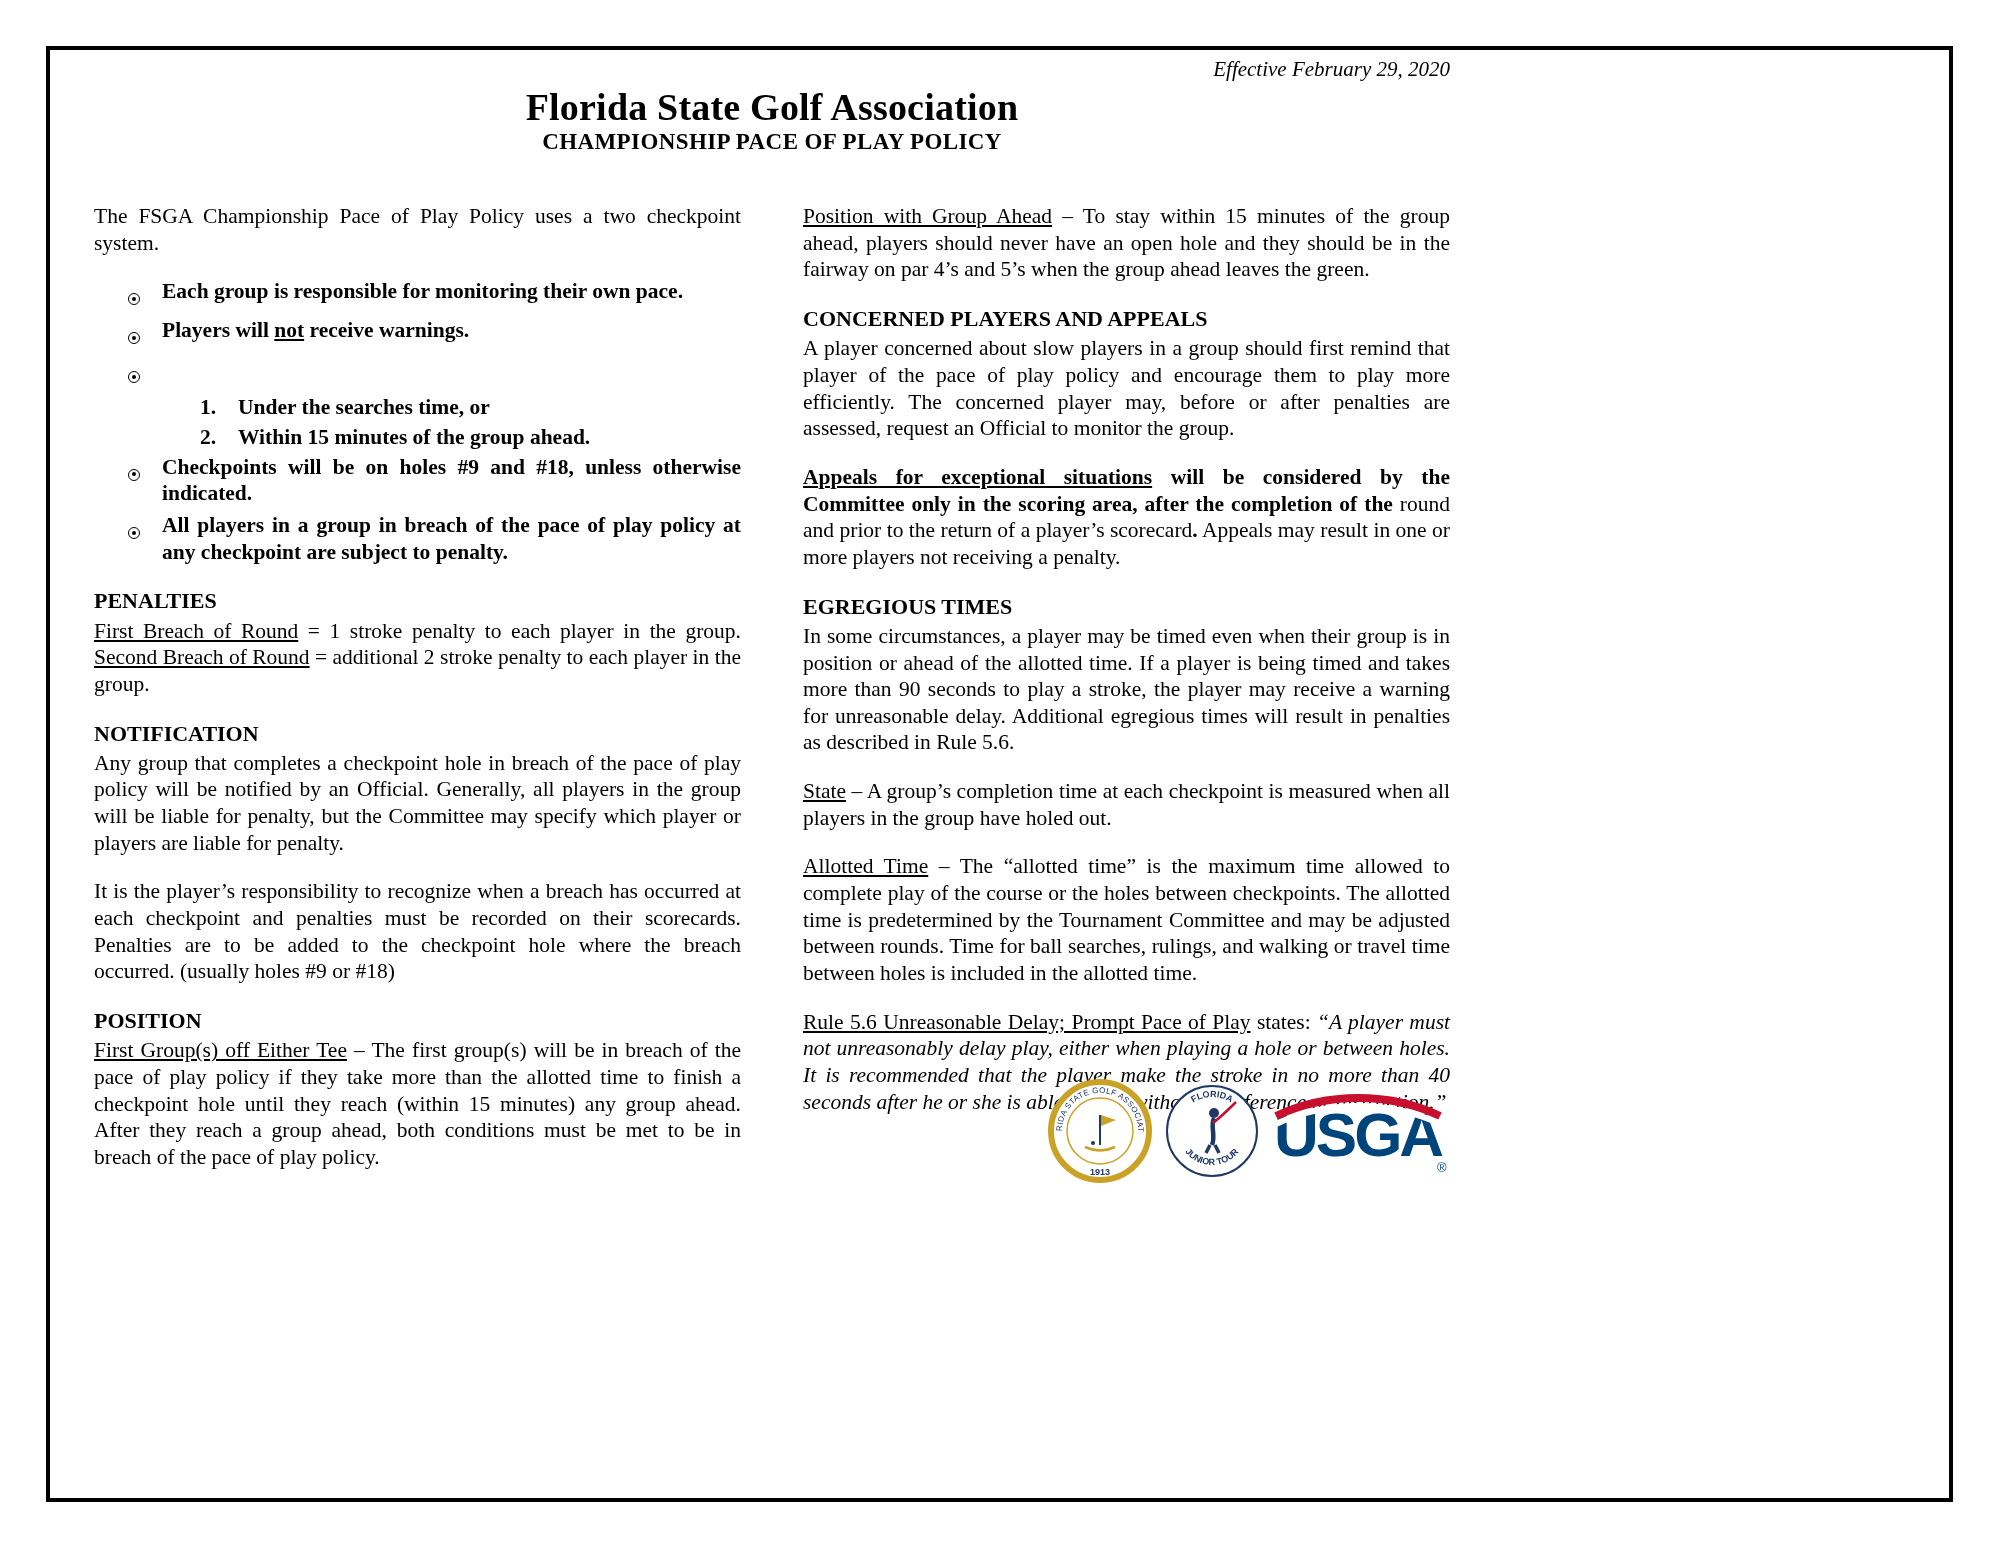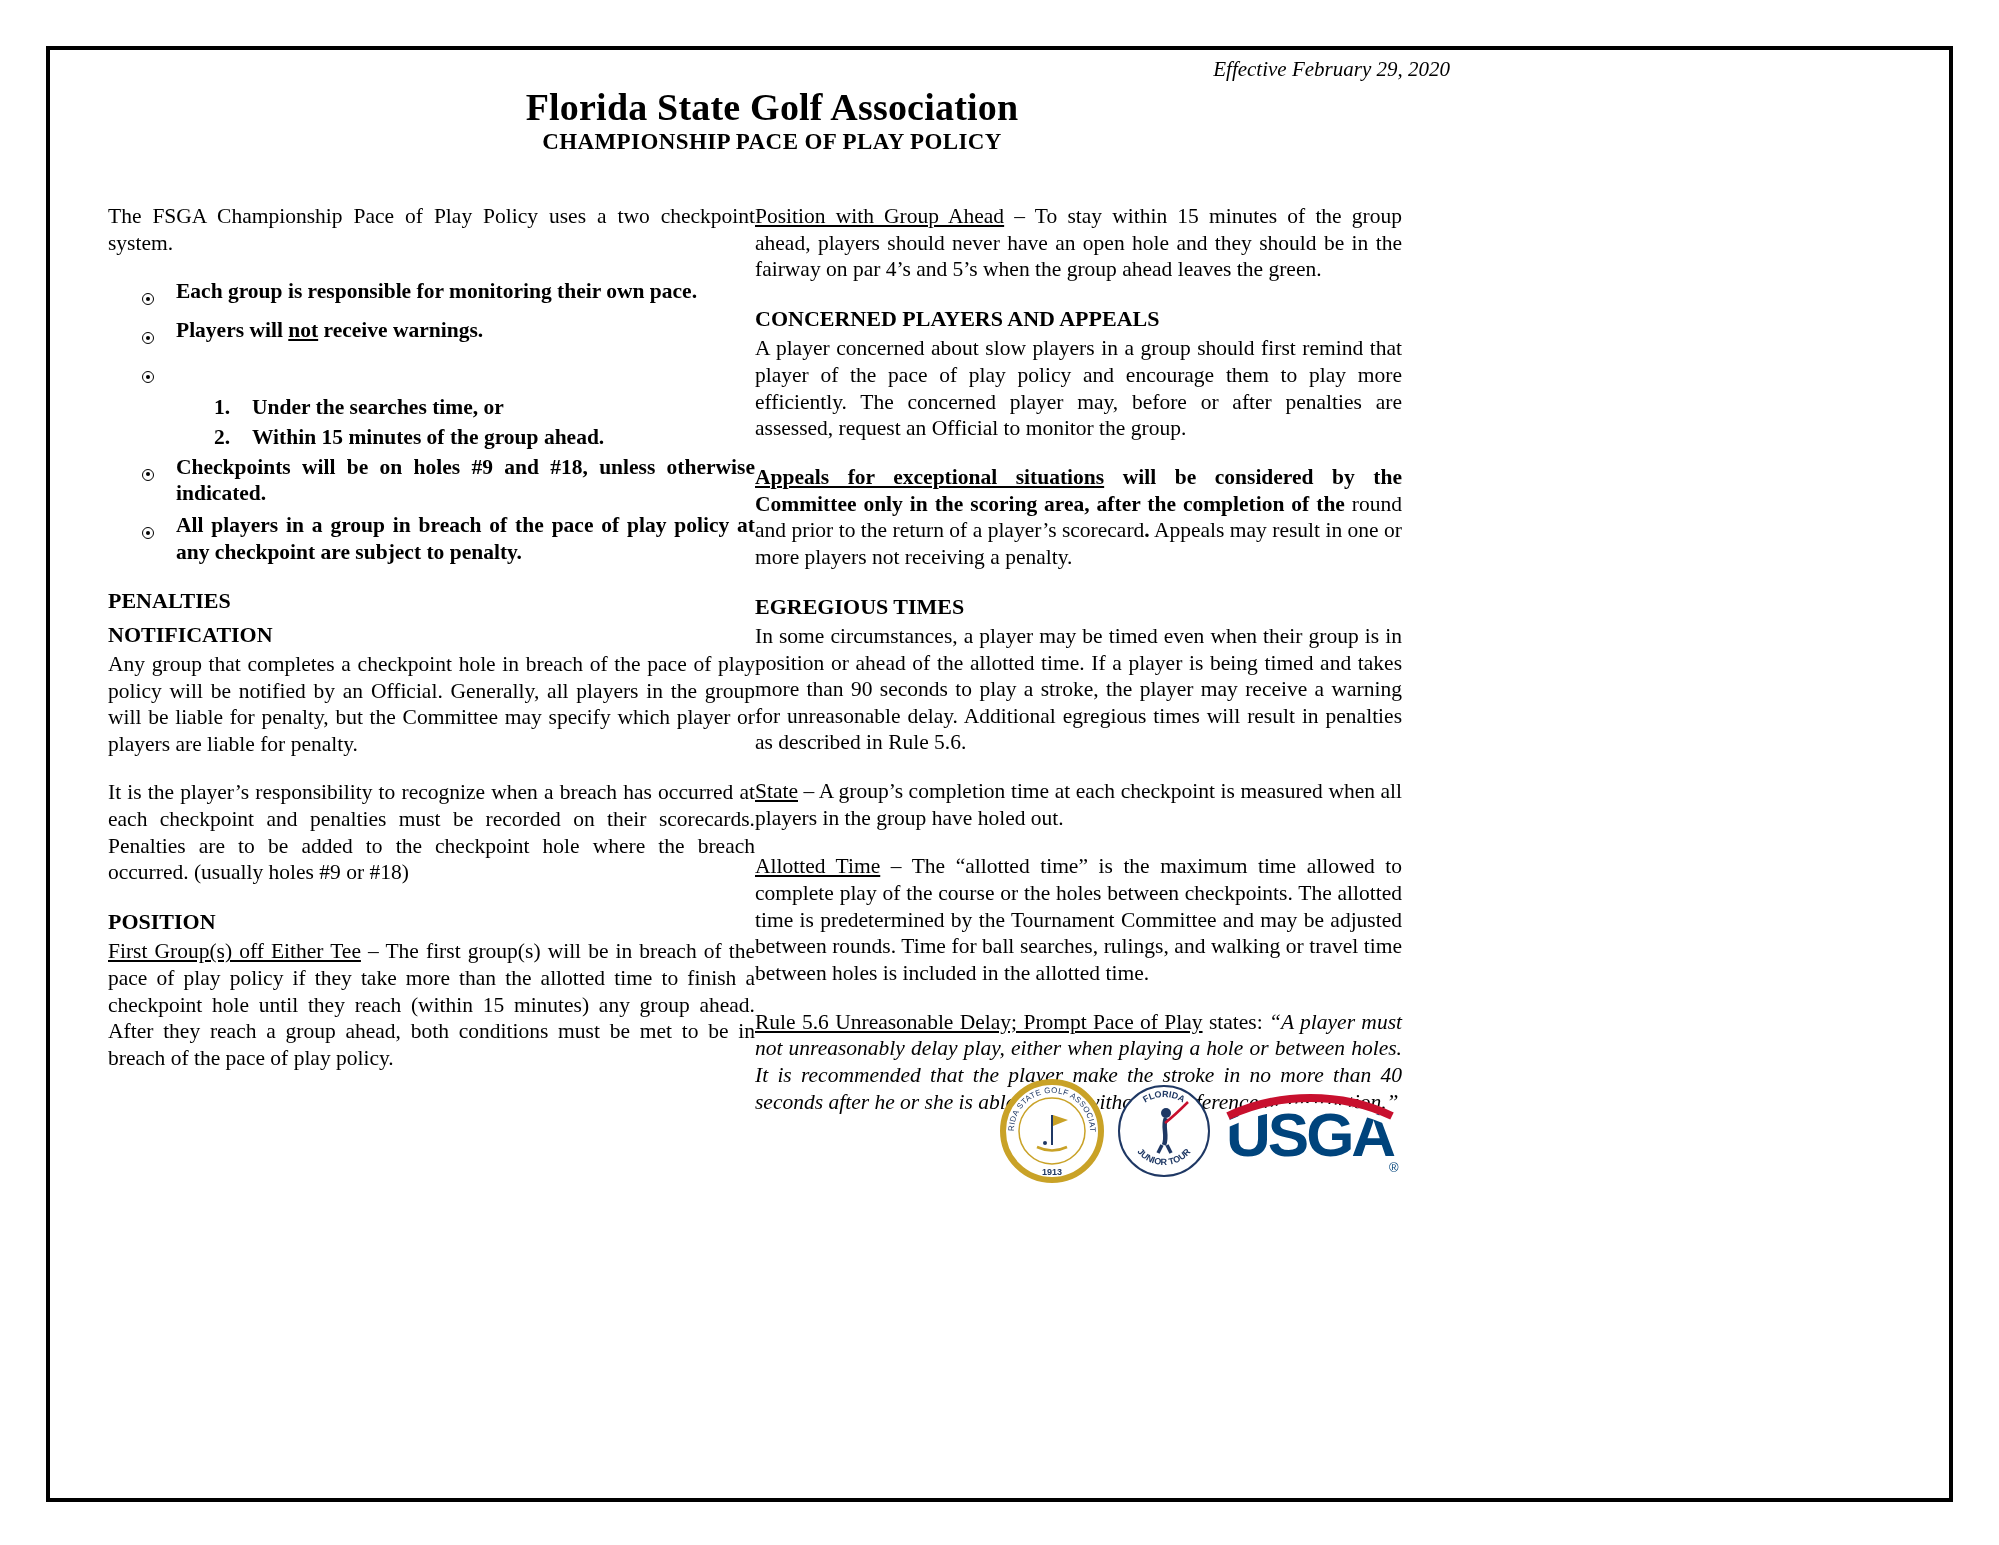--- a/index.html
+++ b/index.html
@@ -45,21 +45,21 @@
   }
   .subtitle {
     text-align: center;
     font-size: 23px;
     font-weight: bold;
     letter-spacing: 0.4px;
   }
   .cols {
     display: flex;
     margin-top: 48px;
-    margin-left: 14px;
+    gap: 62px;
   }
   .col {
     width: 647px;
     font-size: 21.5px;
     line-height: 1.24;
     text-align: justify;
   }
   .col.right-col { position: relative; }
   p.para {
     margin: 0 0 22px 0;
@@ -165,20 +165,21 @@
           <div class="bullet-item">
             <span class="bullet-marker"><span class="bullet-icon"></span></span>
             <span class="bullet-text"><span style="font-weight: bold;">Checkpoints will be on holes #9 and #18, unless otherwise indicated.</span></span>
           </div>
           <div class="bullet-item">
             <span class="bullet-marker"><span class="bullet-icon"></span></span>
             <span class="bullet-text"><span style="font-weight: bold;">All players in a group in breach of the pace of play policy at any checkpoint are subject to penalty.</span></span>
           </div>
         </div>
         <div class="heading">PENALTIES</div>
+        <p class="para"><span style="text-decoration: underline;">First Breach of Round</span><span> = 1 stroke penalty to each player in the group. </span><span style="text-decoration: underline;">Second Breach of Round</span><span> = additional 2 stroke penalty to each player in the group.</span></p>
         <div class="heading">NOTIFICATION</div>
         <p class="para"><span>Any group that completes a checkpoint hole in breach of the pace of play policy will be notified by an Official. Generally, all players in the group will be liable for penalty, but the Committee may specify which player or players are liable for penalty.</span></p>
         <p class="para"><span>It is the player’s responsibility to recognize when a breach has occurred at each checkpoint and penalties must be recorded on their scorecards. Penalties are to be added to the checkpoint hole where the breach occurred. (usually holes #9 or #18)</span></p>
         <div class="heading">POSITION</div>
         <p class="para"><span style="text-decoration: underline;">First Group(s) off Either Tee</span><span> – The first group(s) will be in breach of the pace of play policy if they take more than the allotted time to finish a checkpoint hole until they reach (within 15 minutes) any group ahead. After they reach a group ahead, both conditions must be met to be in breach of the pace of play policy.</span></p>
       </div>
 
     <div class="col right-col">
       <div class="blocks">
           <p class="para"><span style="text-decoration: underline;">Position with Group Ahead</span><span> – To stay within 15 minutes of the group ahead, players should never have an open hole and they should be in the fairway on par 4’s and 5’s when the group ahead leaves the green.</span></p>

